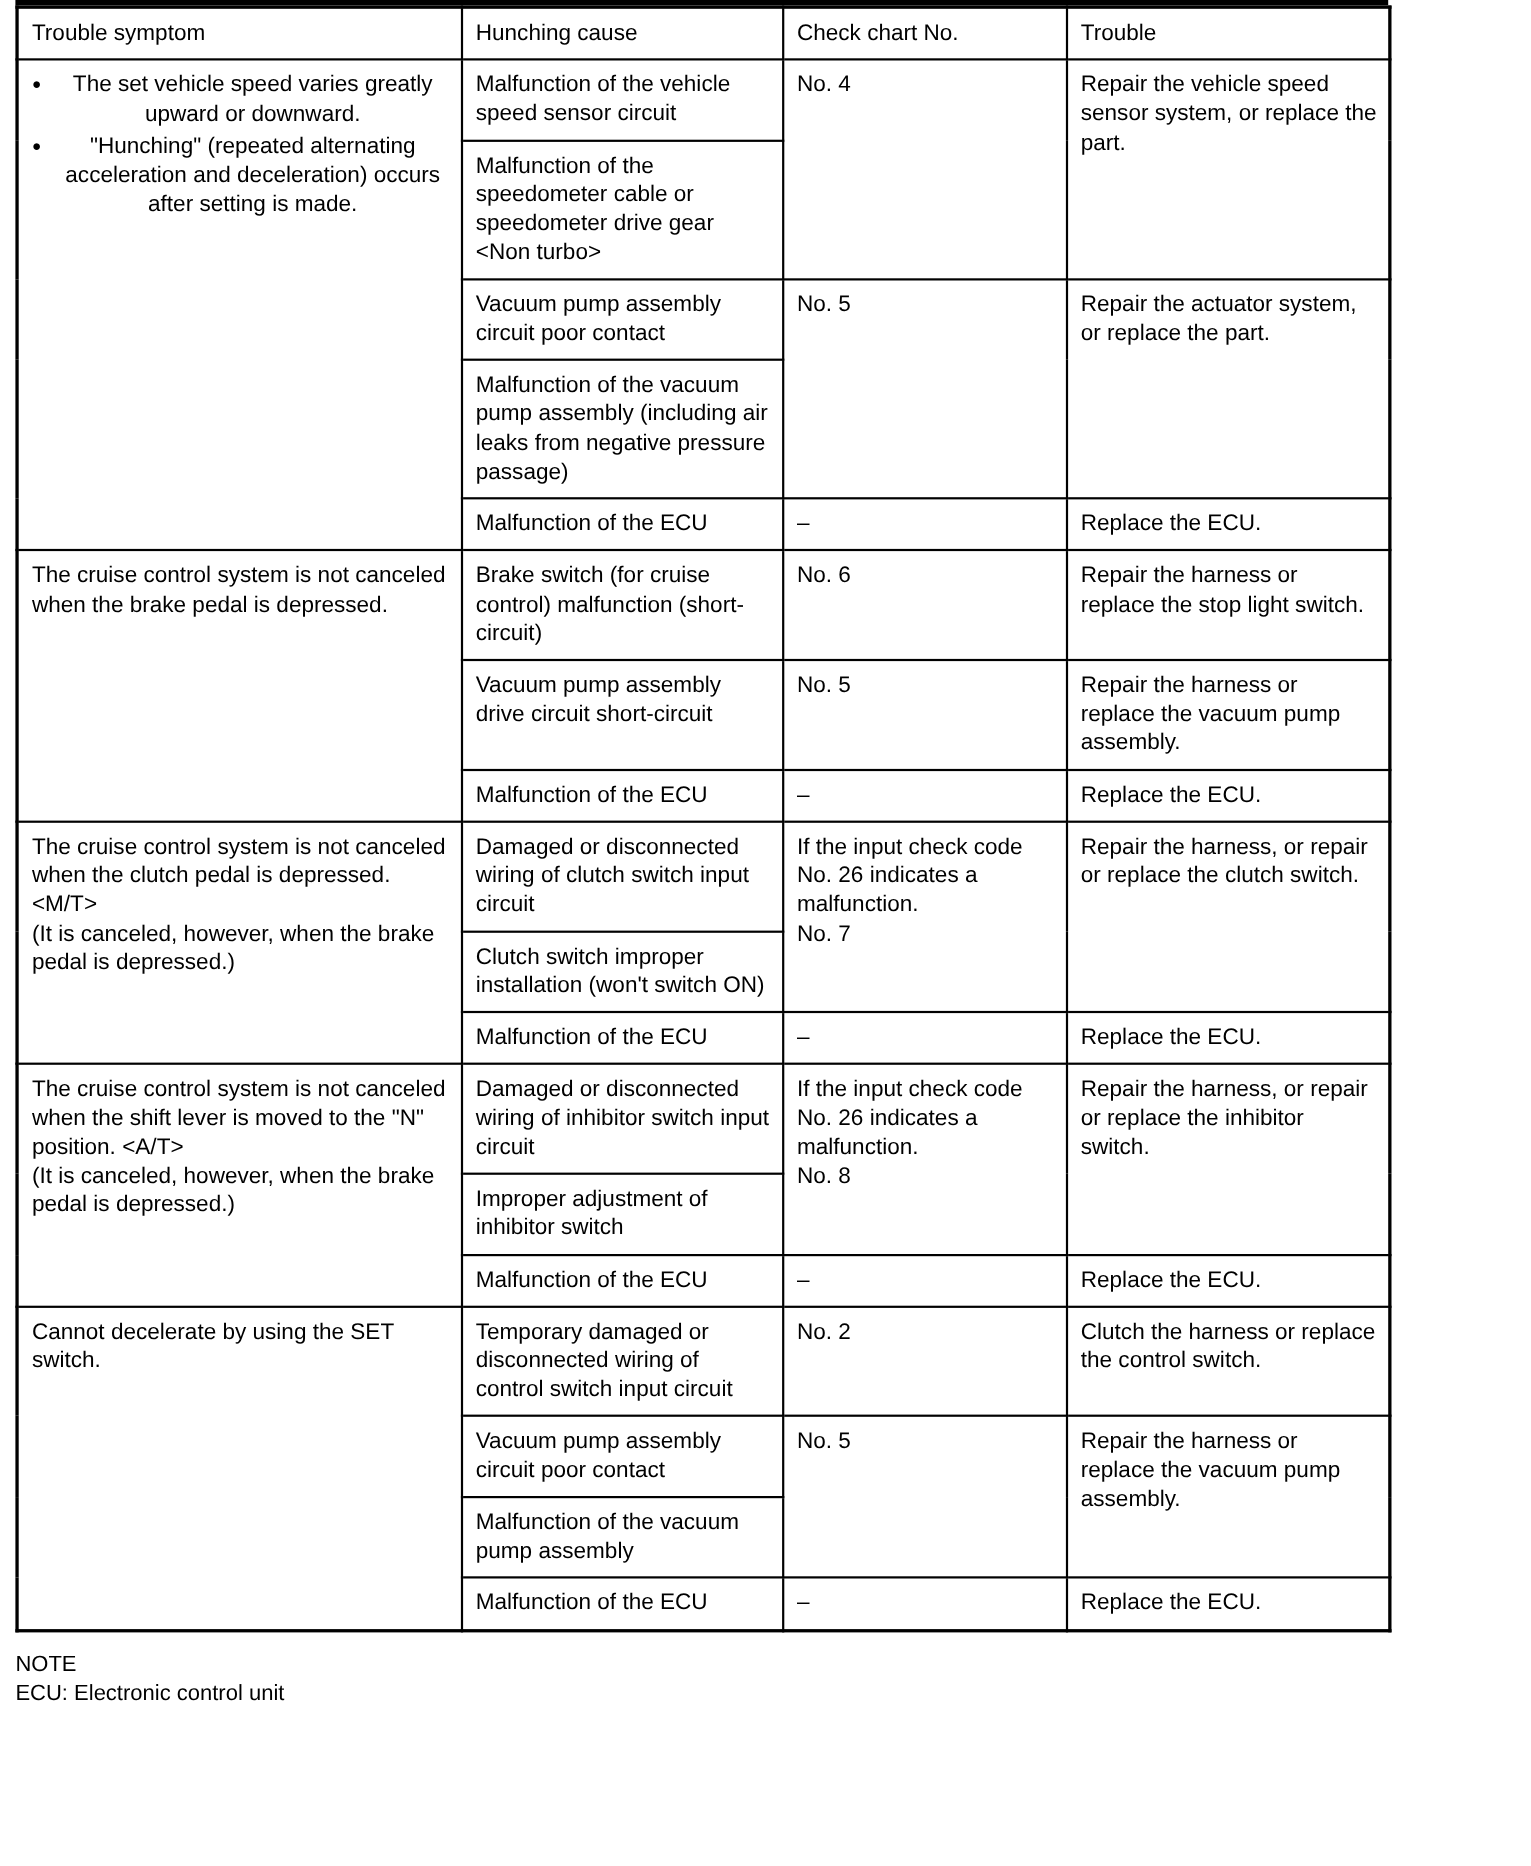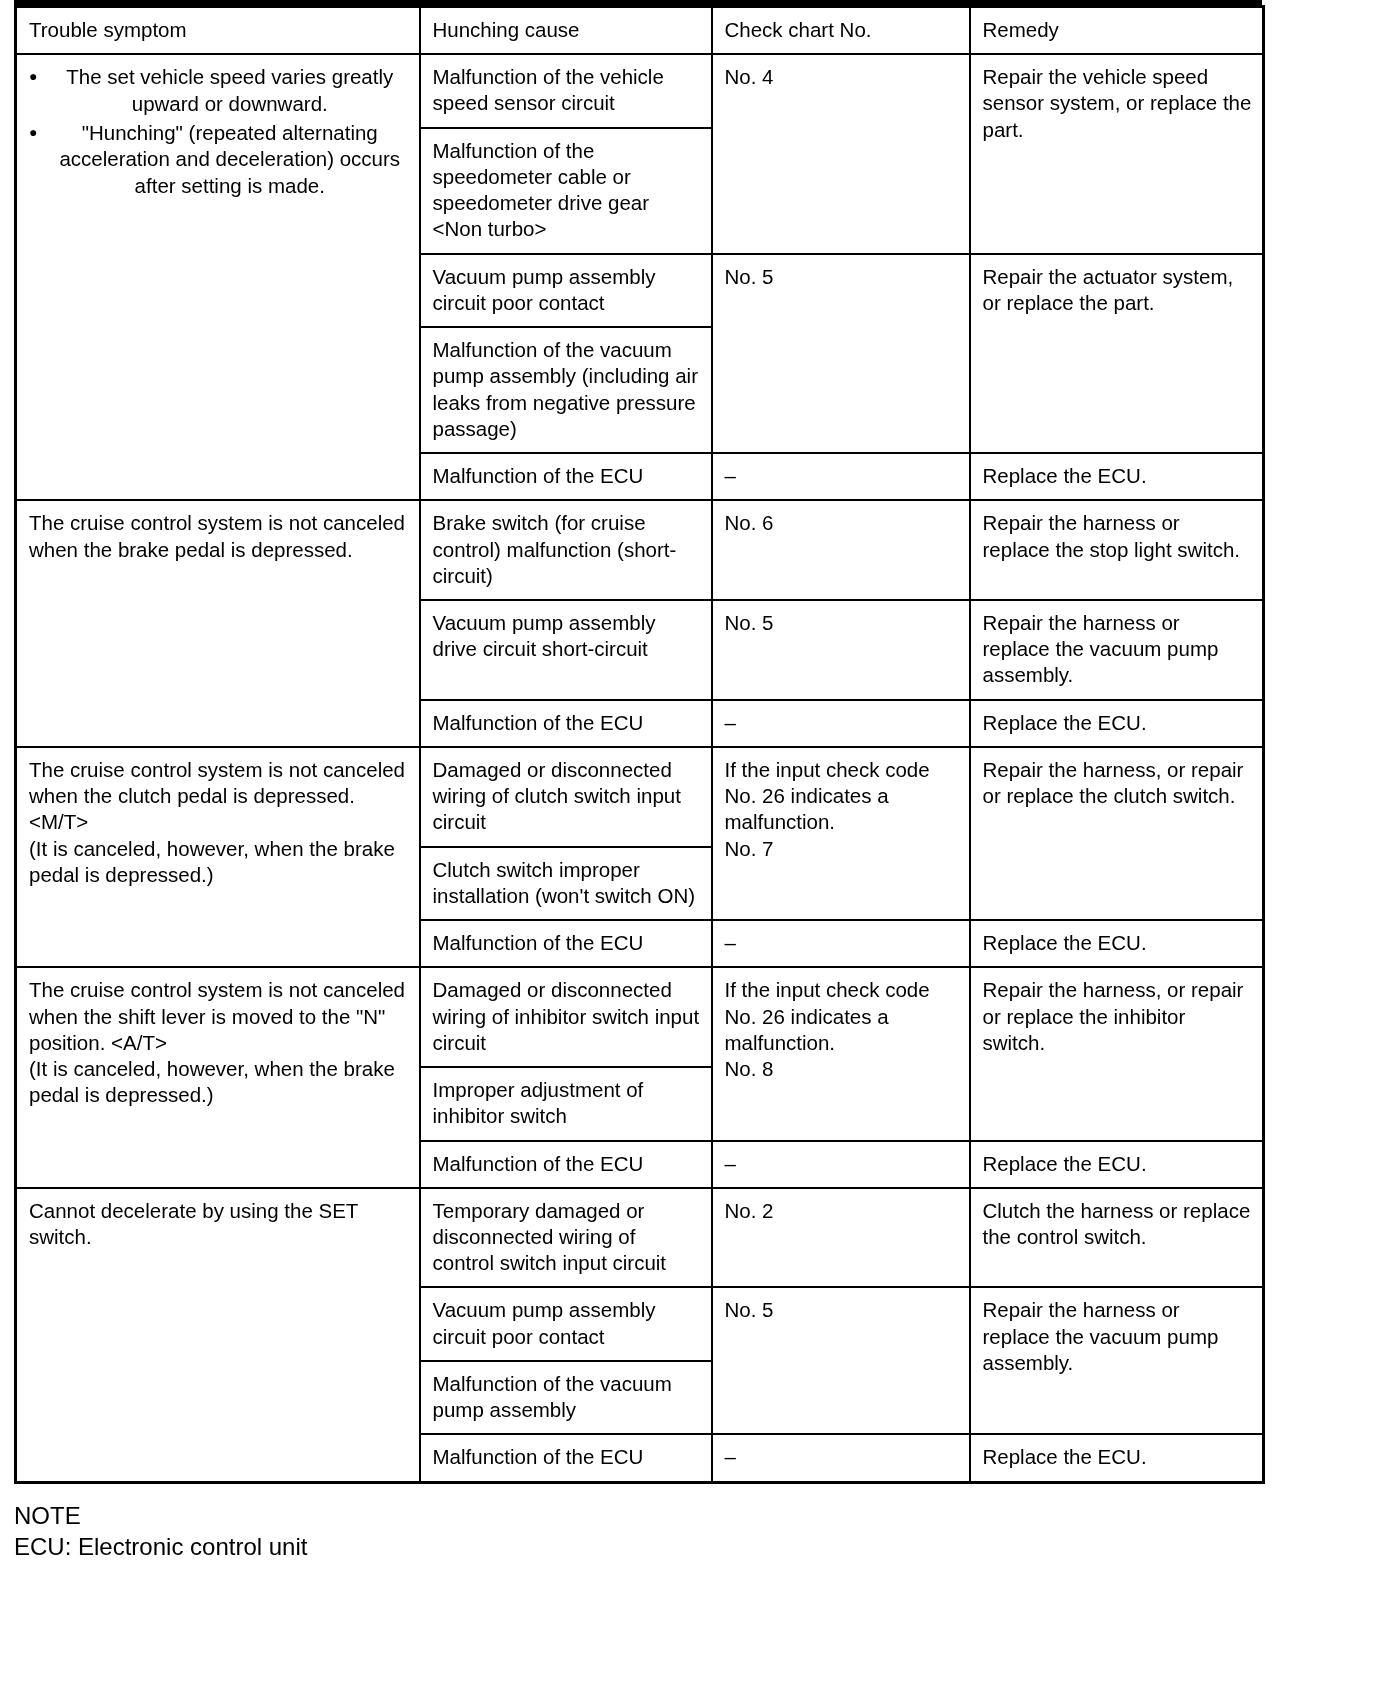--- a/index.html
+++ b/index.html
@@ -70,21 +70,21 @@
     content: "\25CF";
     position: absolute;
     left: 0;
     top: 0;
     font-size: 14px;
     line-height: 1.85;
   }
   .note {
     margin-left: 6px;
     margin-top: 16px;
-    font-size: 24px;
+    font-size: 20px;
     line-height: 1.32;
   }
   .note div { white-space: pre; }
   
   table.tshoot {
     border: 3px solid #000;
   }
   td.sep-top { border-top-width: 3px; }
 </style>
 </head>
@@ -99,21 +99,21 @@
       <col class="c1">
         <col class="c2">
         <col class="c3">
         <col class="c4">
     </colgroup>
     <thead>
       <tr>
         <td>Trouble symptom</td>
         <td>Hunching cause</td>
         <td>Check chart No.</td>
-        <td>Remedy</td>
+        <td>Trouble</td>
       </tr>
     </thead>
     <tbody>
 
       <tr>
         <td class="sep-top" rowspan="5">
           <ul class="sym-list">
             <li>The set vehicle speed varies greatly upward or downward.</li>
             <li>"Hunching" (repeated alternating acceleration and deceleration) occurs after setting is made.</li>
           </ul>

